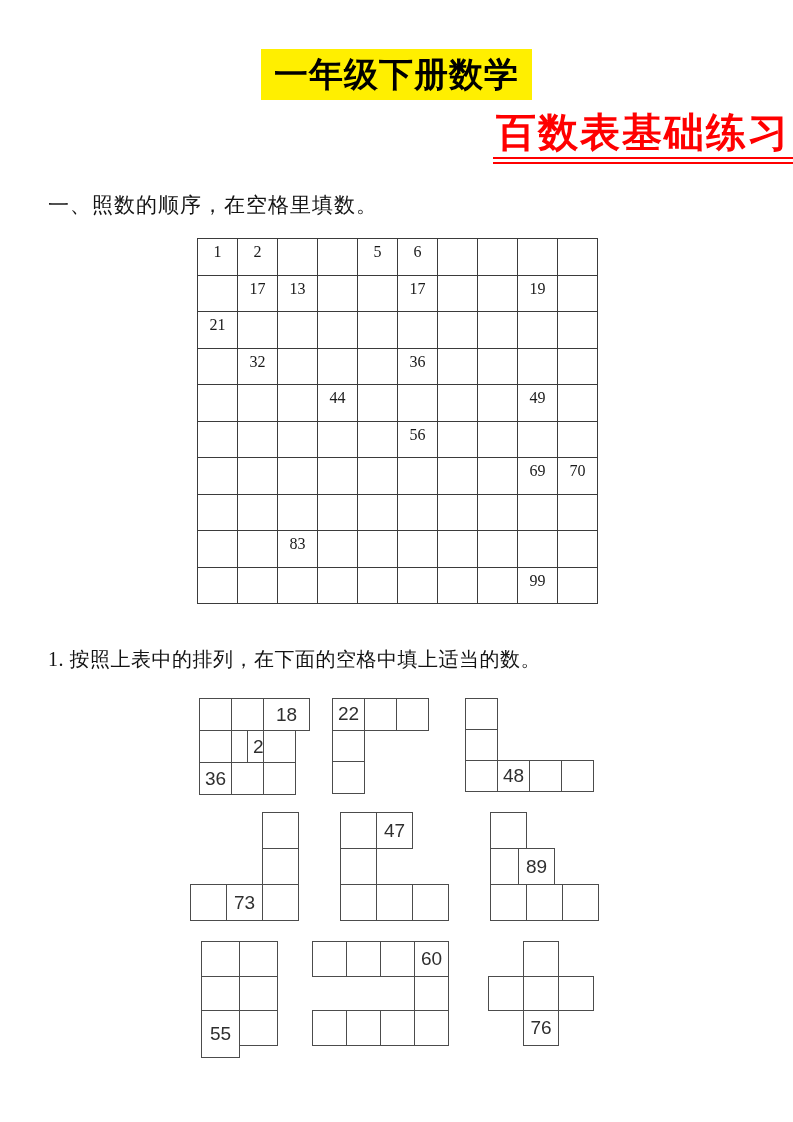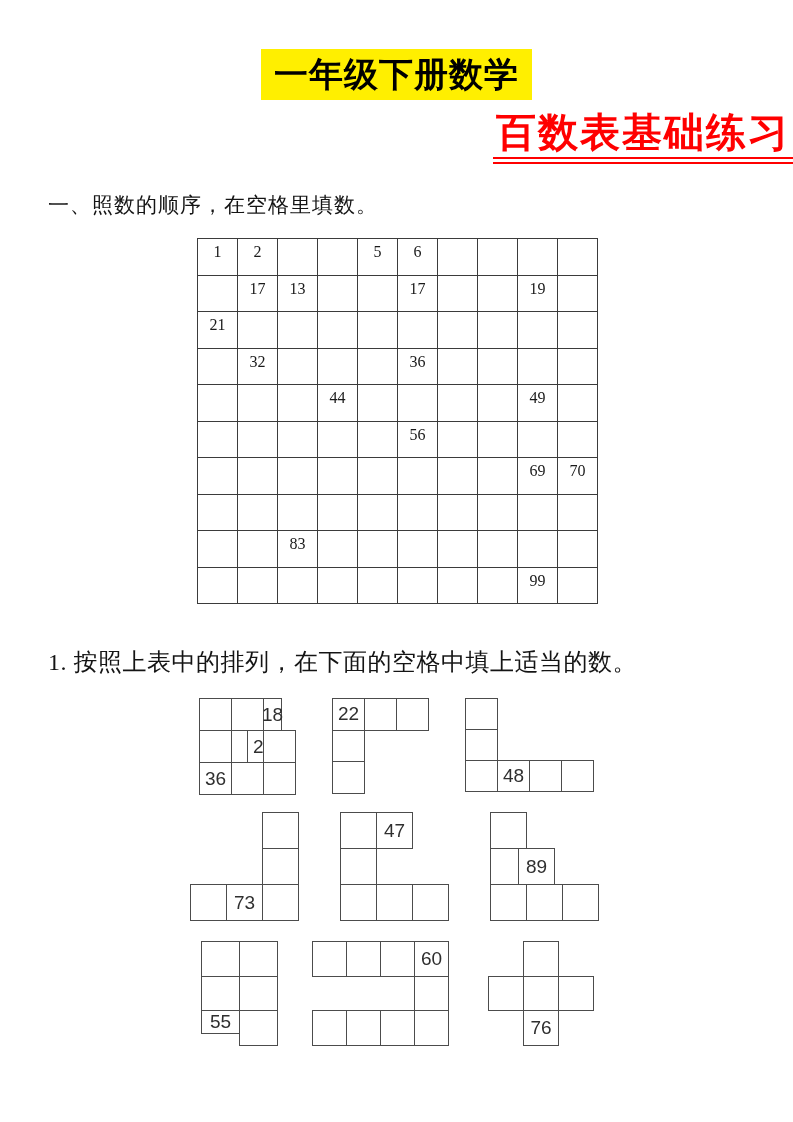--- a/index.html
+++ b/index.html
@@ -28,21 +28,21 @@
     position:absolute;left:197px;top:238px;
     display:grid;grid-template-columns:repeat(10,40px);grid-auto-rows:36.5px;
     border-top:1px solid #3b3b3b;border-left:1px solid #3b3b3b;
   }
   .hc-cell{
     box-sizing:border-box;border-right:1px solid #3b3b3b;border-bottom:1px solid #3b3b3b;
     display:flex;justify-content:center;align-items:flex-start;
     padding-top:4px;font-size:16px;color:#1a1a1a;
   }
   .question{
-    position:absolute;left:48px;top:646px;font-size:24px;color:#141414;
+    position:absolute;left:48px;top:646px;font-size:20px;color:#141414;
     letter-spacing:0.5px;white-space:nowrap;
   }
   .shapes-layer{position:absolute;left:0;top:0;width:100%;height:100%;}
   .shape{position:absolute;}
   .shape-cell{
     position:absolute;box-sizing:border-box;border:1px solid #4c4c4c;background:#ffffff;
     display:flex;align-items:center;justify-content:center;
     font-family:"Liberation Sans",sans-serif;font-size:19px;color:#2f2f2f;
   }
 </style>
@@ -157,21 +157,21 @@
       <div class="hc-cell"></div>
       <div class="hc-cell"></div>
       <div class="hc-cell">99</div>
       <div class="hc-cell"></div>
     </div>
   <div class="question">1. 按照上表中的排列，在下面的空格中填上适当的数。</div>
   <div id="shapes" class="shapes-layer">
       <div class="shape" style="left: 199px; top: 698px;">
         <div class="shape-cell" style="left: 0px; top: 0px; width: 33px; height: 33px;"></div>
         <div class="shape-cell" style="left: 32px; top: 0px; width: 33px; height: 33px;"></div>
-        <div class="shape-cell" style="left: 64px; top: 0px; width: 19px; height: 33px;">18</div>
+        <div class="shape-cell" style="left: 64px; top: 0px; width: 47px; height: 33px;">18</div>
         <div class="shape-cell" style="left: 0px; top: 32px; width: 33px; height: 33px;"></div>
         <div class="shape-cell" style="left: 32px; top: 32px; width: 33px; height: 33px; margin-left: 16px;">27</div>
         <div class="shape-cell" style="left: 64px; top: 32px; width: 33px; height: 33px;"></div>
         <div class="shape-cell" style="left: 0px; top: 64px; width: 33px; height: 33px;">36</div>
         <div class="shape-cell" style="left: 32px; top: 64px; width: 33px; height: 33px;"></div>
         <div class="shape-cell" style="left: 64px; top: 64px; width: 33px; height: 33px;"></div>
       </div>
       <div class="shape" style="left: 332px; top: 698px;">
         <div class="shape-cell" style="left: 0px; top: 0px; width: 33px; height: 32.5px;">22</div>
         <div class="shape-cell" style="left: 32px; top: 0px; width: 33px; height: 32.5px;"></div>
@@ -208,21 +208,21 @@
         <div class="shape-cell" style="left: 28px; top: 36px; width: 37px; height: 37px;">89</div>
         <div class="shape-cell" style="left: 0px; top: 72px; width: 37px; height: 37px;"></div>
         <div class="shape-cell" style="left: 36px; top: 72px; width: 37px; height: 37px;"></div>
         <div class="shape-cell" style="left: 72px; top: 72px; width: 37px; height: 37px;"></div>
       </div>
       <div class="shape" style="left: 201px; top: 941px;">
         <div class="shape-cell" style="left: 0px; top: 0px; width: 39px; height: 35.5px;"></div>
         <div class="shape-cell" style="left: 38px; top: 0px; width: 39px; height: 35.5px;"></div>
         <div class="shape-cell" style="left: 0px; top: 34.5px; width: 39px; height: 35.5px;"></div>
         <div class="shape-cell" style="left: 38px; top: 34.5px; width: 39px; height: 35.5px;"></div>
-        <div class="shape-cell" style="left: 0px; top: 69px; width: 39px; height: 24px;">55</div>
+        <div class="shape-cell" style="left: 0px; top: 69px; width: 39px; height: 48px;">55</div>
         <div class="shape-cell" style="left: 38px; top: 69px; width: 39px; height: 35.5px;"></div>
       </div>
       <div class="shape" style="left: 312px; top: 941px;">
         <div class="shape-cell" style="left: 0px; top: 0px; width: 35px; height: 35.5px;"></div>
         <div class="shape-cell" style="left: 34px; top: 0px; width: 35px; height: 35.5px;"></div>
         <div class="shape-cell" style="left: 68px; top: 0px; width: 35px; height: 35.5px;"></div>
         <div class="shape-cell" style="left: 102px; top: 0px; width: 35px; height: 35.5px;">60</div>
         <div class="shape-cell" style="left: 102px; top: 34.5px; width: 35px; height: 35.5px;"></div>
         <div class="shape-cell" style="left: 0px; top: 69px; width: 35px; height: 35.5px;"></div>
         <div class="shape-cell" style="left: 34px; top: 69px; width: 35px; height: 35.5px;"></div>

